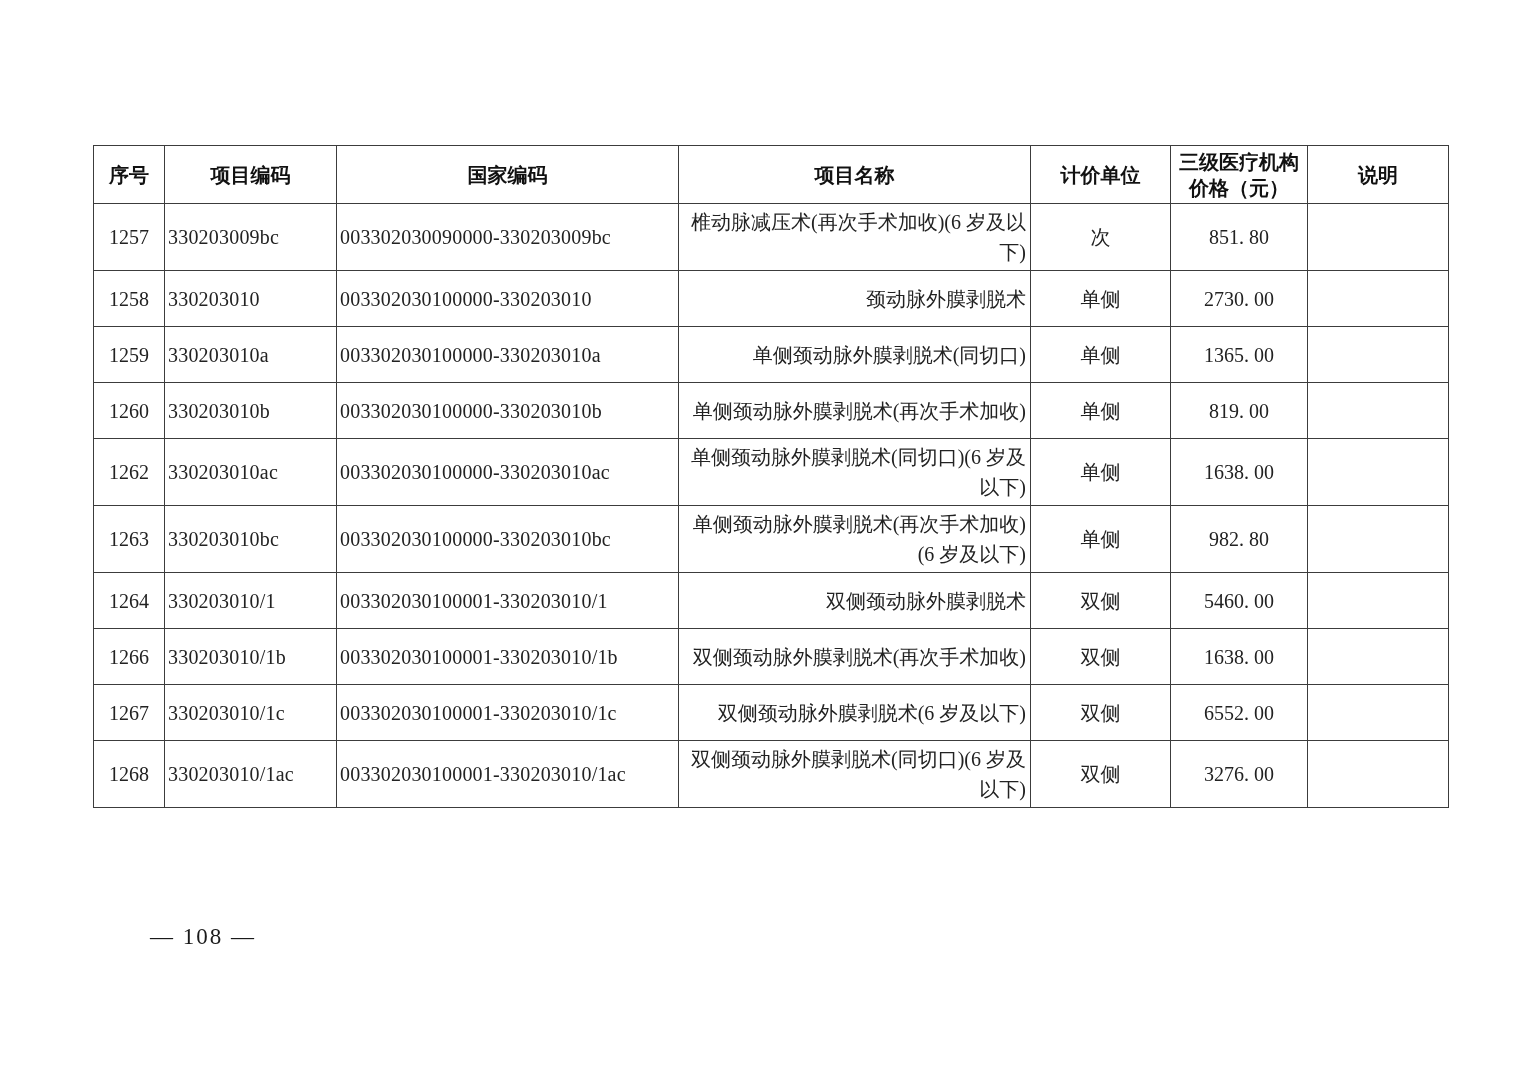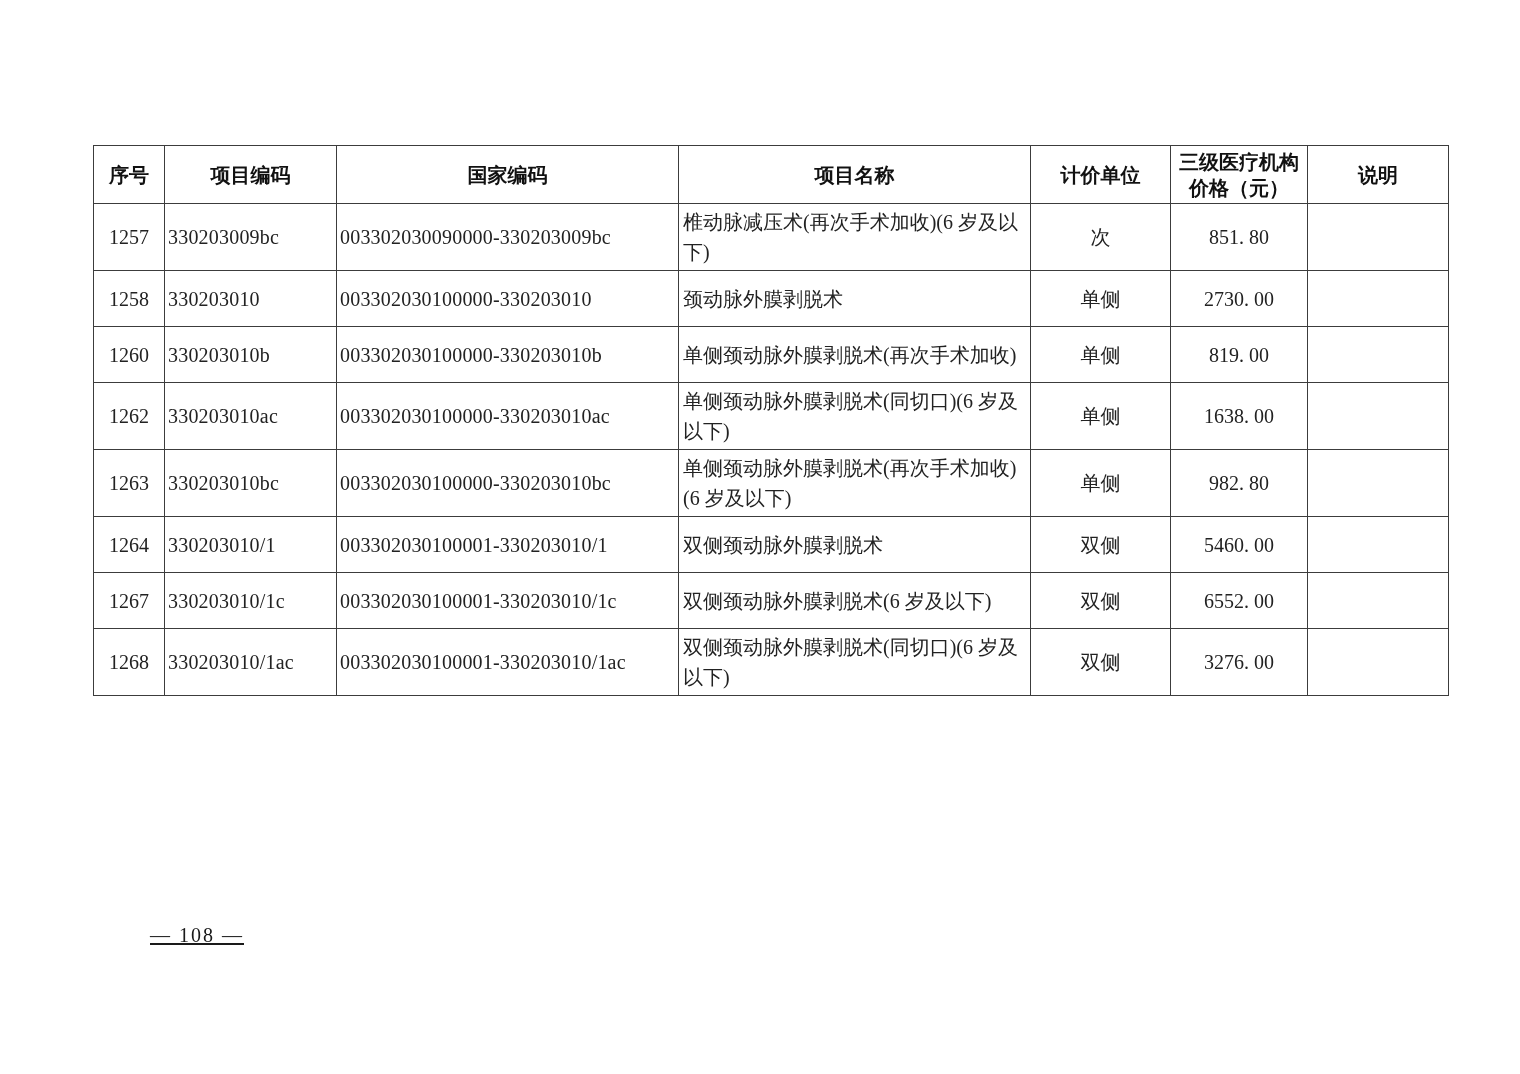--- a/index.html
+++ b/index.html
@@ -50,33 +50,32 @@
   }
   .price-table td {
     font-size: 20px;
     line-height: 1.5;
     padding: 3px 2px;
     color: #222222;
   }
   td.c-seq   { text-align: center; }
   td.c-code  { text-align: left; padding-left: 3px; letter-spacing: 0.2px; }
   td.c-ncode { text-align: left; padding-left: 3px; letter-spacing: 0.2px; }
-  td.c-name  { text-align: left; padding-left: 4px; padding-right: 4px; }
+  td.c-name  { text-align: right; padding-left: 4px; padding-right: 4px; }
   td.c-unit  { text-align: center; }
   td.c-price { text-align: center; }
   td.c-note  { text-align: center; }
   .page-footer {
     position: absolute;
     left: 150px;
     top: 924px;
-    font-size: 20px;
+    font-size: 23px;
     color: #1a1a1a;
     font-family: "Liberation Serif", "DejaVu Serif", serif;
     letter-spacing: 2px;
-    text-decoration: underline;
   }
 </style>
 </head>
 <body>
 
 <div class="sheet">
 
   <table class="price-table">
     <colgroup>
       <col style="width:71px">
@@ -112,20 +111,29 @@
     <tr>
       <td class="c-seq">1258</td>
       <td class="c-code">330203010</td>
       <td class="c-ncode">003302030100000-330203010</td>
       <td class="c-name">颈动脉外膜剥脱术</td>
       <td class="c-unit">单侧</td>
       <td class="c-price">2730. 00</td>
       <td class="c-note"></td>
     </tr>
 
+    <tr>
+      <td class="c-seq">1259</td>
+      <td class="c-code">330203010a</td>
+      <td class="c-ncode">003302030100000-330203010a</td>
+      <td class="c-name">单侧颈动脉外膜剥脱术(同切口)</td>
+      <td class="c-unit">单侧</td>
+      <td class="c-price">1365. 00</td>
+      <td class="c-note"></td>
+    </tr>
 
     <tr>
       <td class="c-seq">1260</td>
       <td class="c-code">330203010b</td>
       <td class="c-ncode">003302030100000-330203010b</td>
       <td class="c-name">单侧颈动脉外膜剥脱术(再次手术加收)</td>
       <td class="c-unit">单侧</td>
       <td class="c-price">819. 00</td>
       <td class="c-note"></td>
     </tr>
@@ -155,20 +163,29 @@
       <td class="c-seq">1264</td>
       <td class="c-code">330203010/1</td>
       <td class="c-ncode">003302030100001-330203010/1</td>
       <td class="c-name">双侧颈动脉外膜剥脱术</td>
       <td class="c-unit">双侧</td>
       <td class="c-price">5460. 00</td>
       <td class="c-note"></td>
     </tr>
 
 
+    <tr>
+      <td class="c-seq">1266</td>
+      <td class="c-code">330203010/1b</td>
+      <td class="c-ncode">003302030100001-330203010/1b</td>
+      <td class="c-name">双侧颈动脉外膜剥脱术(再次手术加收)</td>
+      <td class="c-unit">双侧</td>
+      <td class="c-price">1638. 00</td>
+      <td class="c-note"></td>
+    </tr>
 
     <tr>
       <td class="c-seq">1267</td>
       <td class="c-code">330203010/1c</td>
       <td class="c-ncode">003302030100001-330203010/1c</td>
       <td class="c-name">双侧颈动脉外膜剥脱术(6 岁及以下)</td>
       <td class="c-unit">双侧</td>
       <td class="c-price">6552. 00</td>
       <td class="c-note"></td>
     </tr>

